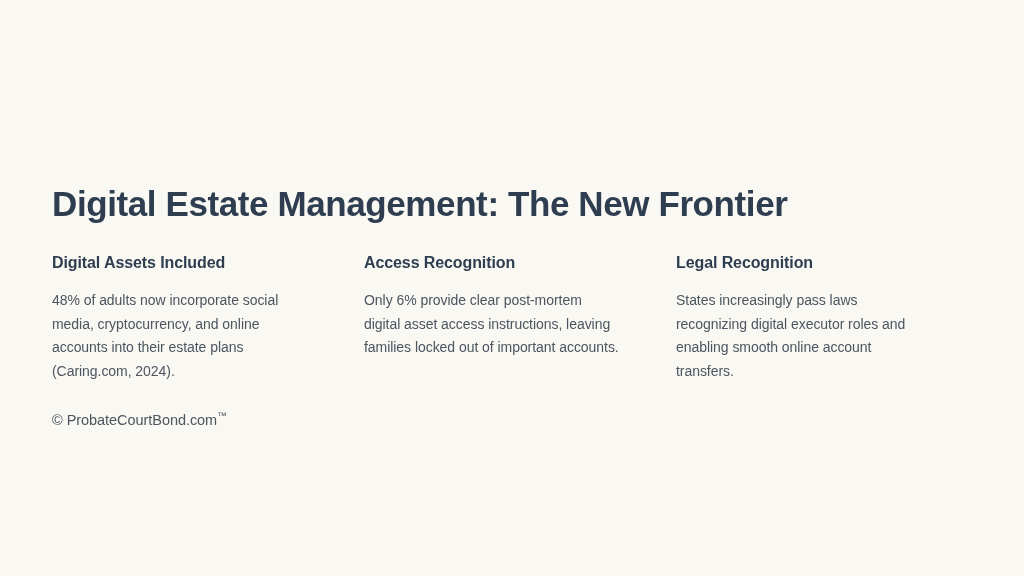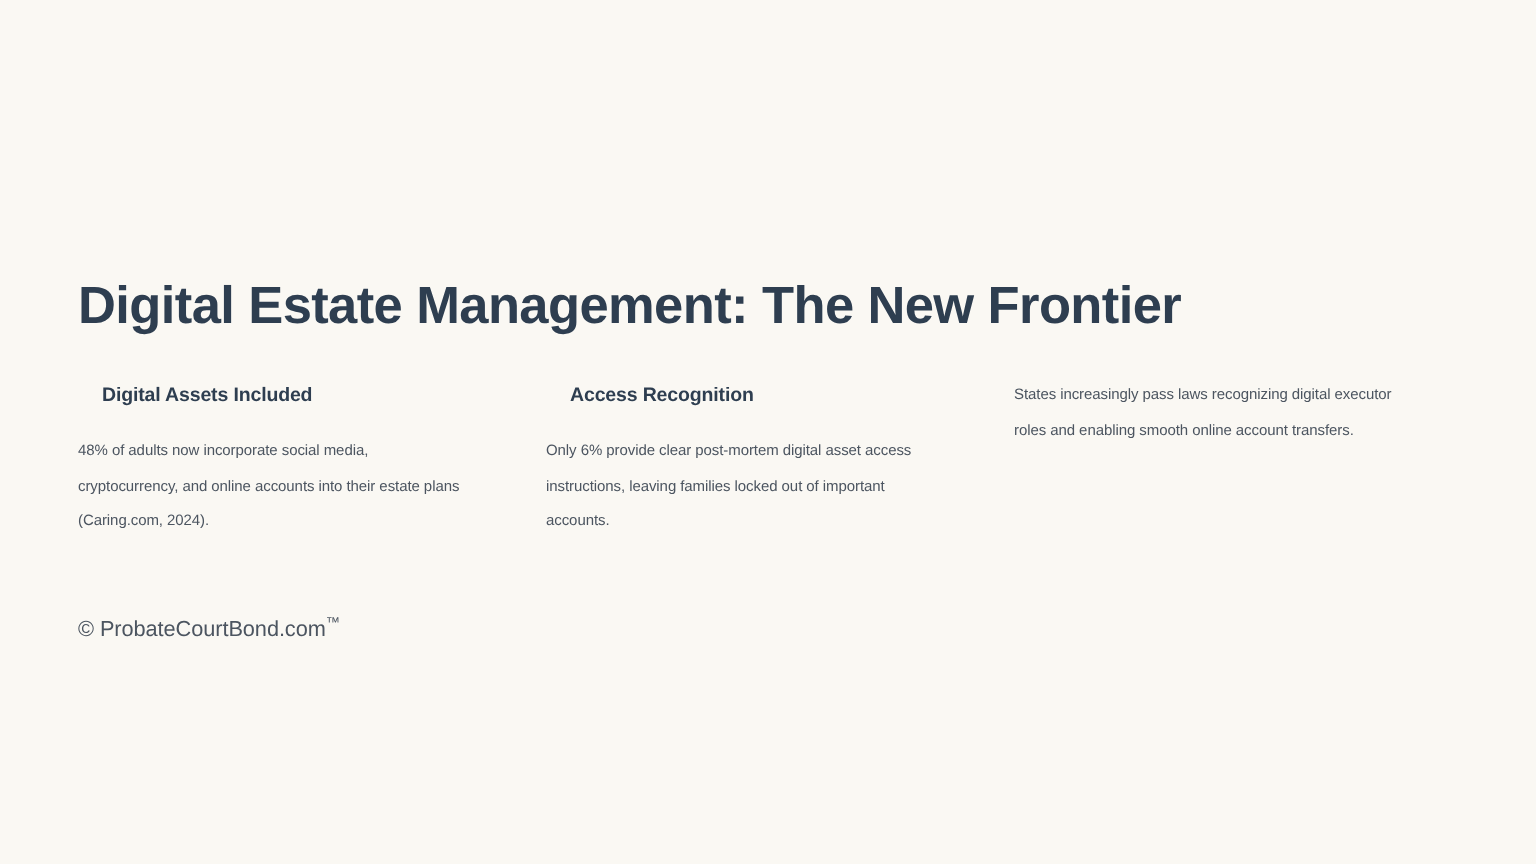--- a/index.html
+++ b/index.html
@@ -43,29 +43,29 @@
   .column {
     width: 256px;
     margin-right: 56px;
     display: flex;
     flex-direction: column;
   }
   .column:last-child {
     margin-right: 0;
   }
   .col-heading {
-    font-size: 13px;
+    font-size: 16px;
     line-height: 22px;
     font-weight: bold;
     color: #2e3e50;
     letter-spacing: -0.1px;
-    margin: 0 0 15px 16px;
+    margin: 0 0 15px 0;
   }
   .col-body {
-    font-size: 10px;
+    font-size: 14px;
     line-height: 23.5px;
     color: #4c5560;
     margin: 0;
     letter-spacing: -0.05px;
   }
   .footer-note {
     position: absolute;
     left: 52px;
     top: 409px;
     font-size: 14.5px;
@@ -93,20 +93,21 @@
       <div class="col-heading">Digital Assets Included</div>
       <p class="col-body">48% of adults now incorporate social media, cryptocurrency, and online accounts into their estate plans (Caring.com, 2024).</p>
     </div>
 
     <div class="column">
       <div class="col-heading">Access Recognition</div>
       <p class="col-body">Only 6% provide clear post-mortem digital asset access instructions, leaving families locked out of important accounts.</p>
     </div>
 
     <div class="column">
+      <div class="col-heading">Legal Recognition</div>
       <p class="col-body">States increasingly pass laws recognizing digital executor roles and enabling smooth online account transfers.</p>
     </div>
 
   </div>
 
   <div class="footer-note">
     <span>©</span>
     <span>ProbateCourtBond.com</span><sup>™</sup>
   </div>
 

